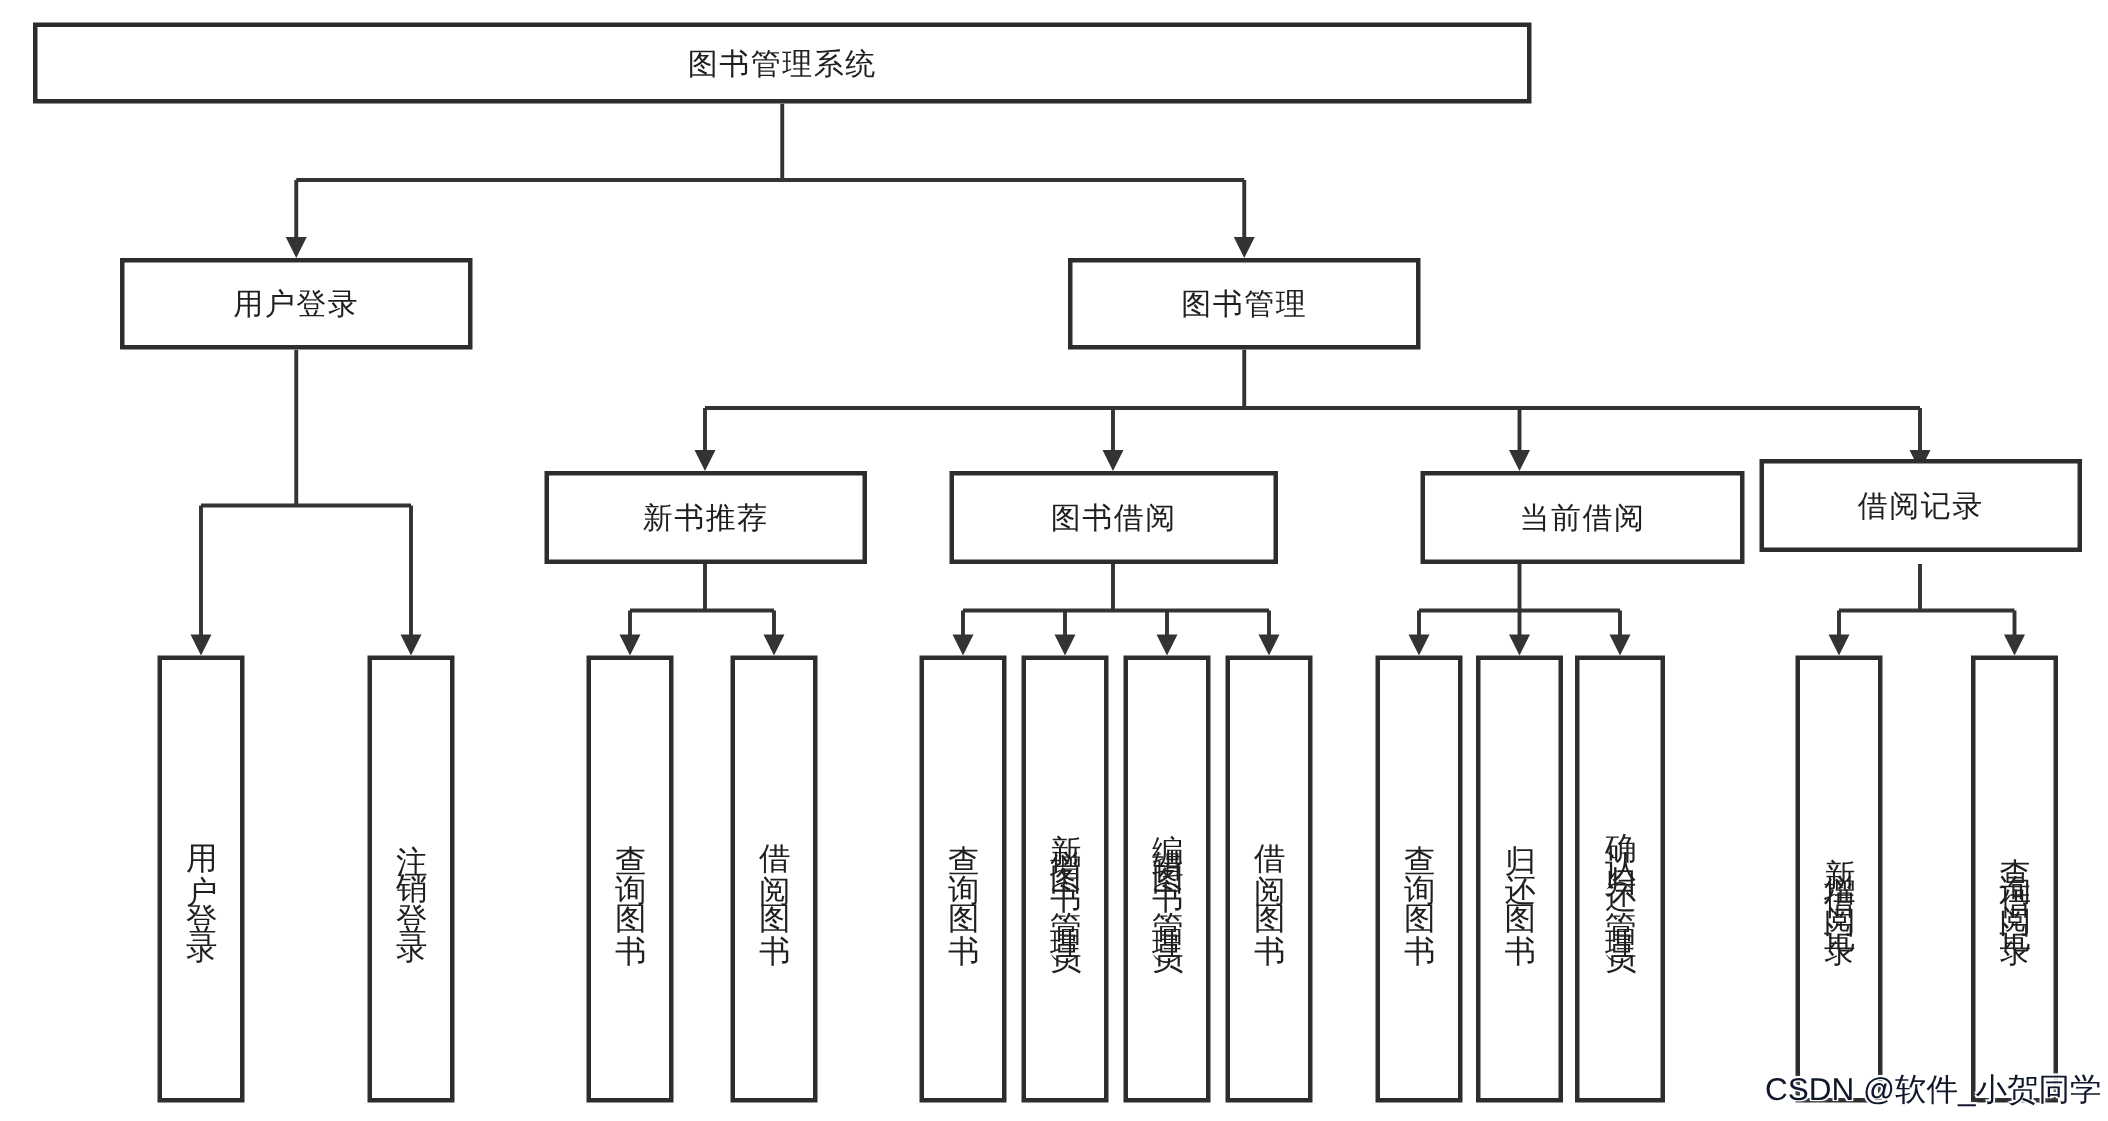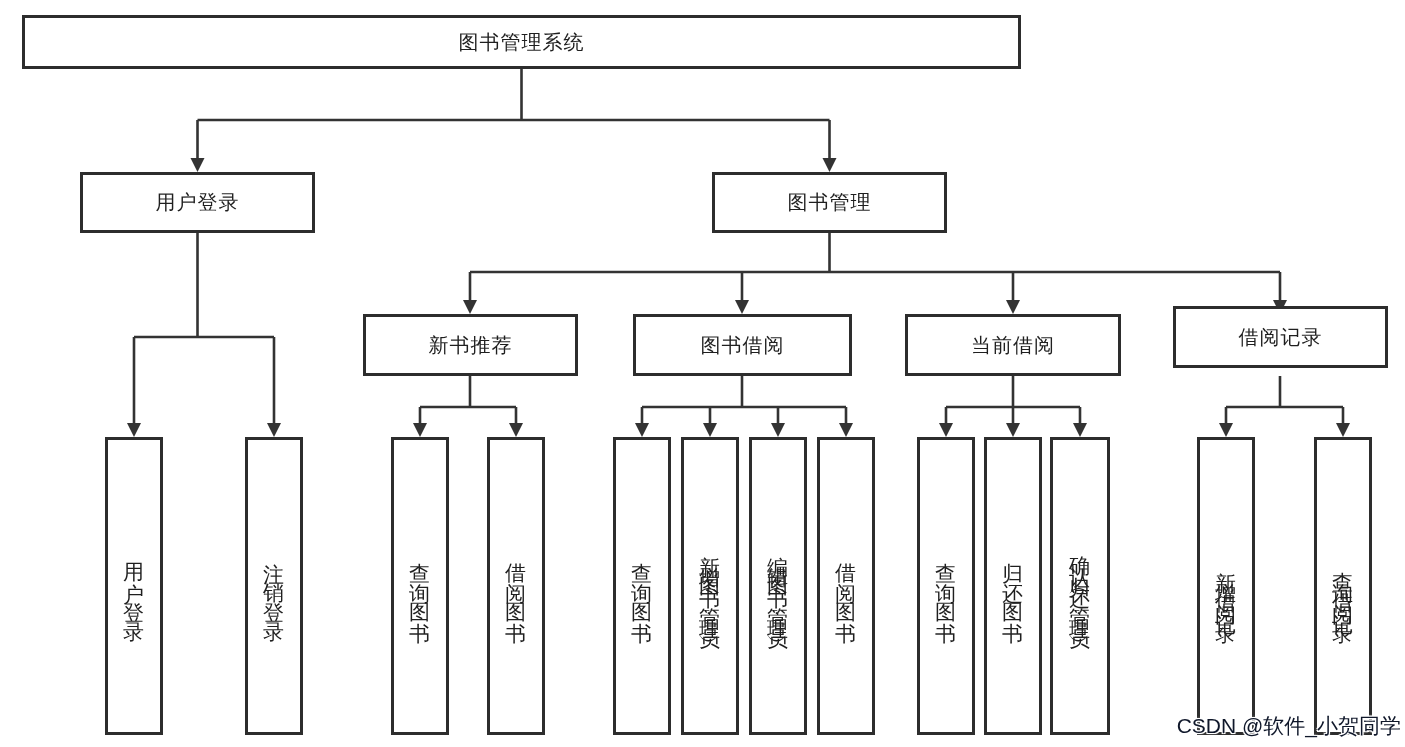--- a/index.html
+++ b/index.html
@@ -124,21 +124,21 @@
   <div class="node h-box" style="left:712px; top:172px; width:235px; height:61px;align-items:center;">
     <span>图书管理</span>
   </div>
 
   <div class="node h-box" style="left:363px; top:314px; width:215px; height:62px;">
     <span>新书推荐</span>
   </div>
   <div class="node h-box" style="left:633px; top:314px; width:219px; height:62px;">
     <span>图书借阅</span>
   </div>
-  <div class="node h-box" style="left:905px; top:314px; width:216px; height:62px;">
+  <div class="node h-box" style="left:947px; top:314px; width:216px; height:62px;">
     <span>当前借阅</span>
   </div>
   <div class="node h-box" style="left:1173px; top:306px; width:215px; height:62px;">
     <span>借阅记录</span>
   </div>
 
   <div class="node leaf" style="left:105px; top:437px; width:58px; height:298px;">
     <span class="vtext loose">用户登录</span>
   </div>
   <div class="node leaf" style="left:245px; top:437px; width:58px; height:298px;">

